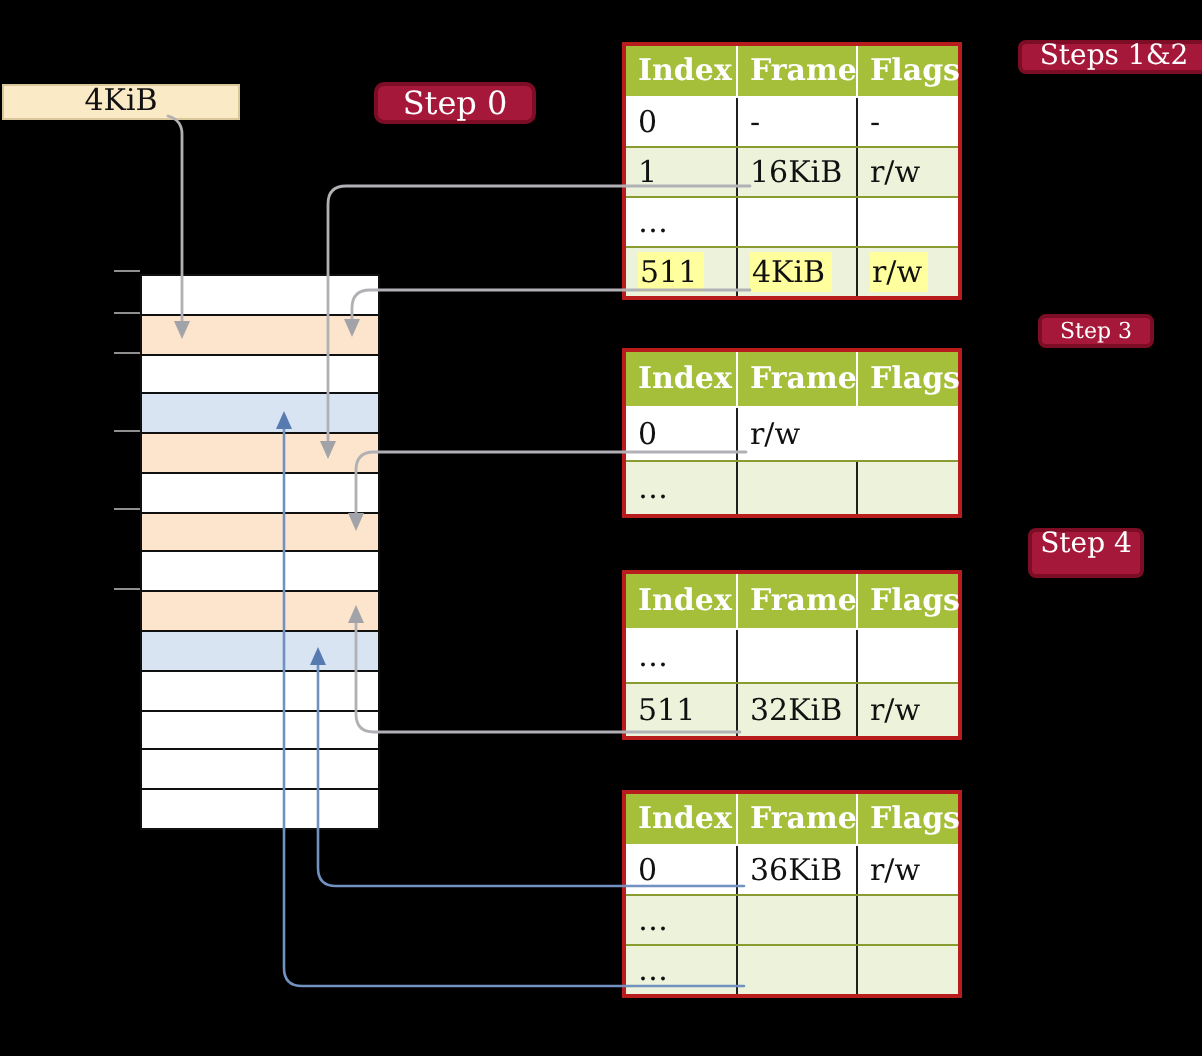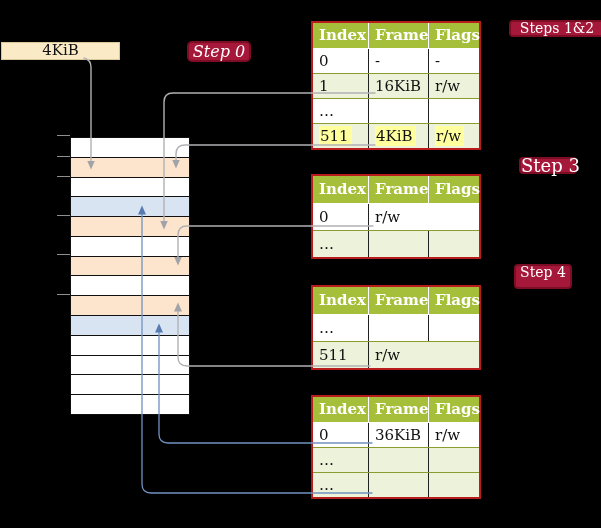--- a/index.html
+++ b/index.html
@@ -17,23 +17,23 @@
     background:#faeac6;border:1px solid #d9c79b;box-sizing:border-box;
     text-align:center;font-size:15px;line-height:15px;color:#111;
   }
 
   
   .badge{
     position:absolute;background:#a6183a;color:#fff;
     border:2px solid #7c0d24;border-radius:5px;box-sizing:border-box;
     text-align:center;white-space:nowrap;
   }
-  .badge-step0 {left:187px;top:41px;width:64px;height:21px;font-size:16px;line-height:17px;font-style:italic;}
+  .badge-step0 {left:187px;top:41px;width:81px;height:21px;font-size:16px;line-height:17px;}
   .badge-steps12{left:509px;top:20px;width:96px;height:17px;font-size:14px;line-height:13px;border-radius:4px;}
-  .badge-step3 {left:519px;top:157px;width:58px;height:17px;font-size:18px;line-height:13px;border-radius:4px;}
+  .badge-step3 {left:519px;top:157px;width:58px;height:17px;font-size:11px;line-height:13px;border-radius:4px;}
   .badge-step4 {left:514px;top:264px;width:58px;height:25px;font-size:14px;line-height:13px;border-radius:4px;}
 
   
   .memcol{
     position:absolute;left:70px;top:137px;width:120px;height:278px;
     border:1px solid #101010;box-sizing:border-box;background:#fff;
     display:flex;flex-direction:column;
   }
   .mrow{flex:1;}
   .mrow + .mrow{border-top:1px solid #101010;}
@@ -157,20 +157,21 @@
       <div class="hcell">Frame</div>
       <div class="hcell">Flags</div>
     </div>
     <div class="trow">
       <div class="tcell">…</div>
       <div class="tcell"></div>
       <div class="tcell"></div>
     </div>
     <div class="trow shade">
       <div class="tcell">511</div>
+      <div class="tcell">32KiB</div>
       <div class="tcell">r/w</div>
     </div>
   </div>
 
   <div class="ptable t4">
     <div class="hrow">
       <div class="hcell">Index</div>
       <div class="hcell">Frame</div>
       <div class="hcell">Flags</div>
     </div>

